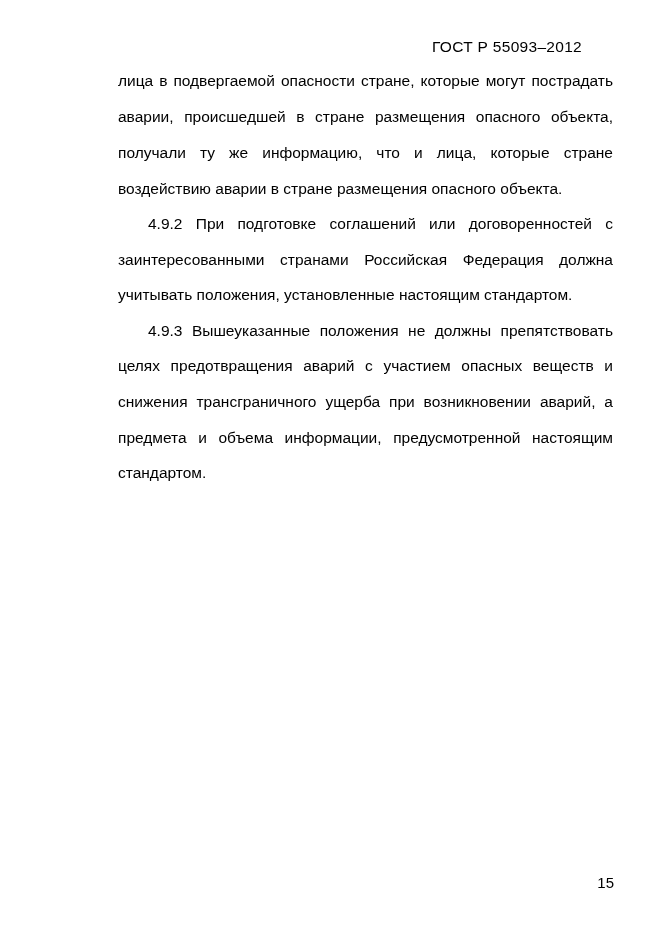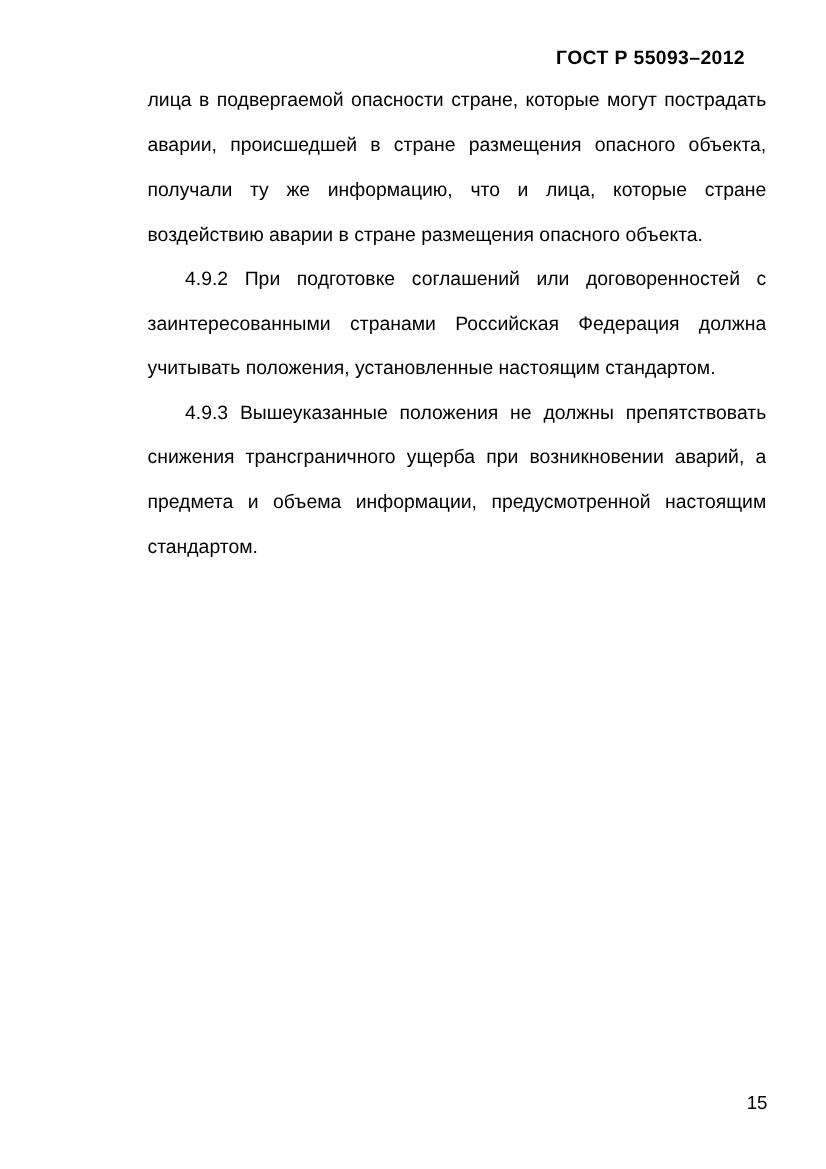--- a/index.html
+++ b/index.html
@@ -13,23 +13,23 @@
     width: 661px;
     height: 935px;
     background: #ffffff;
     color: #000000;
     font-family: "Liberation Sans", sans-serif;
     overflow: hidden;
   }
   .doc-header {
     position: absolute;
     top: 38px;
-    right: 65px;
+    right: 79px;
     font-size: 15.5px;
-    font-weight: 700;
+    font-weight: 400;
     letter-spacing: 0.3px;
     white-space: nowrap;
   }
   .doc-body {
     position: absolute;
     left: 93px;
     top: 63px;
     width: 520px;
     font-size: 15.5px;
     line-height: 35.5px;
@@ -70,20 +70,21 @@
         <div class="line">получали ту же информацию, что и лица, которые стране подвергнуться</div>
         <div class="line para-last">воздействию аварии в стране размещения опасного объекта.</div>
       </div>
       <div class="paragraph">
         <div class="line indent">4.9.2 При подготовке соглашений или договоренностей с</div>
         <div class="line">заинтересованными странами Российская Федерация должна</div>
         <div class="line para-last">учитывать положения, установленные настоящим стандартом.</div>
       </div>
       <div class="paragraph">
         <div class="line indent">4.9.3 Вышеуказанные положения не должны препятствовать</div>
+        <div class="line">целях предотвращения аварий с участием опасных веществ и</div>
         <div class="line">снижения трансграничного ущерба при возникновении аварий, а также</div>
         <div class="line">предмета и объема  информации, предусмотренной настоящим</div>
         <div class="line para-last">стандартом.</div>
       </div>
     </div>
 
   <div class="page-number">15</div>
 </div>
 
 </body></html>

